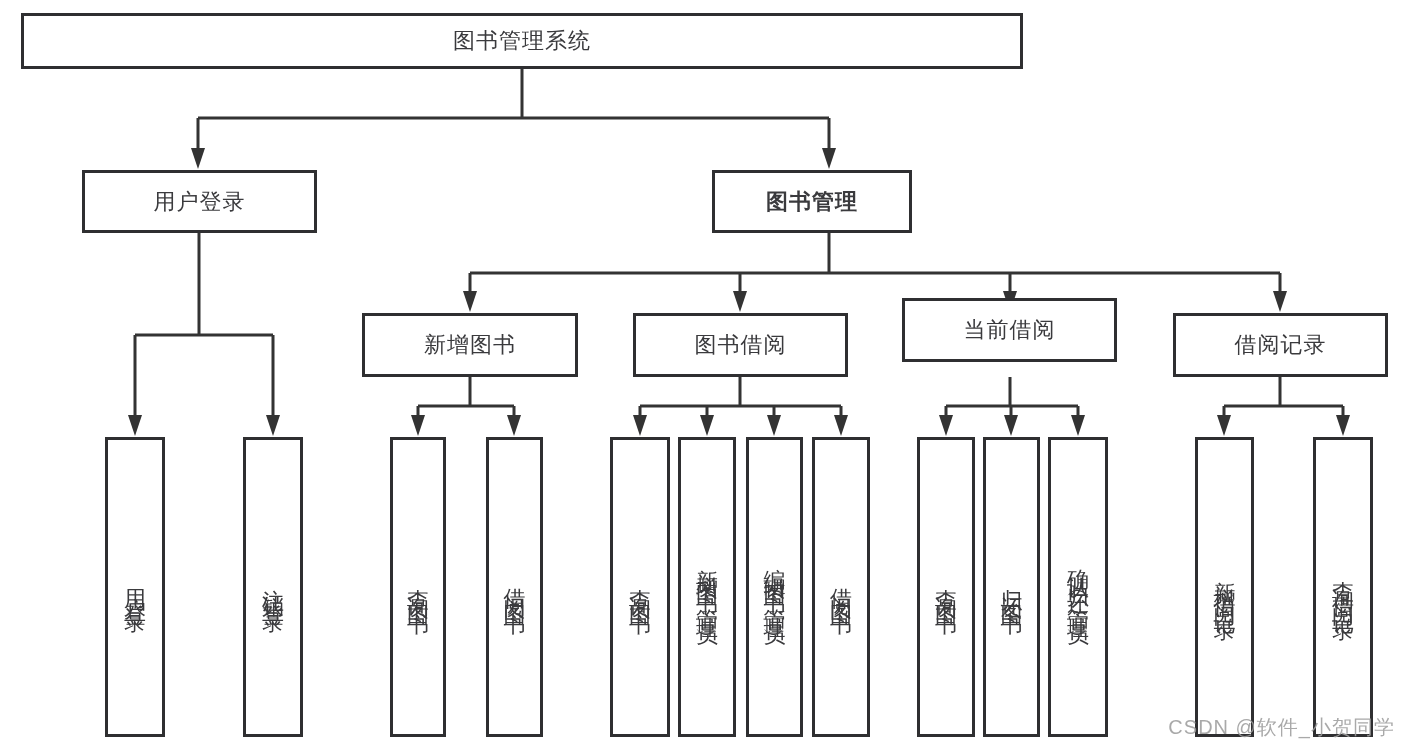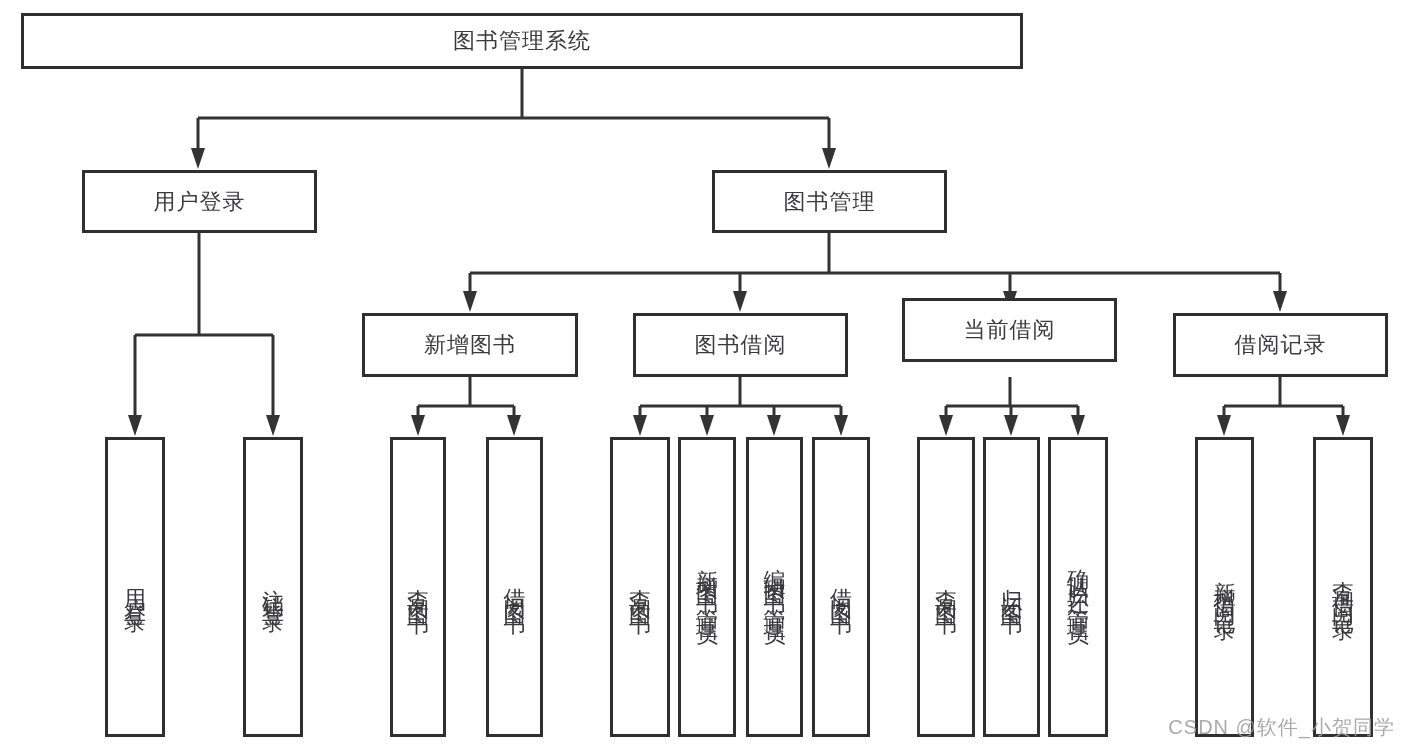--- a/index.html
+++ b/index.html
@@ -91,21 +91,21 @@
     </g>
   </svg>
 
   <div class="node" style="left:21px; top:13px; width:1002px; height:56px;">
     <span>图书管理系统</span>
   </div>
 
   <div class="node" style="left:82px; top:170px; width:235px; height:63px;">
     <span>用户登录</span>
   </div>
-  <div class="node" style="left:712px; top:170px; width:235px; height:63px;">
+  <div class="node" style="left:712px; top:170px; width:200px; height:63px;font-weight:bold;">
     <span>图书管理</span>
   </div>
 
   <div class="node" style="left:362px; top:313px; width:216px; height:64px;">
     <span>新增图书</span>
   </div>
   <div class="node" style="left:633px; top:313px; width:215px; height:64px;">
     <span>图书借阅</span>
   </div>
   <div class="node" style="left:902px; top:298px; width:215px; height:64px;">

